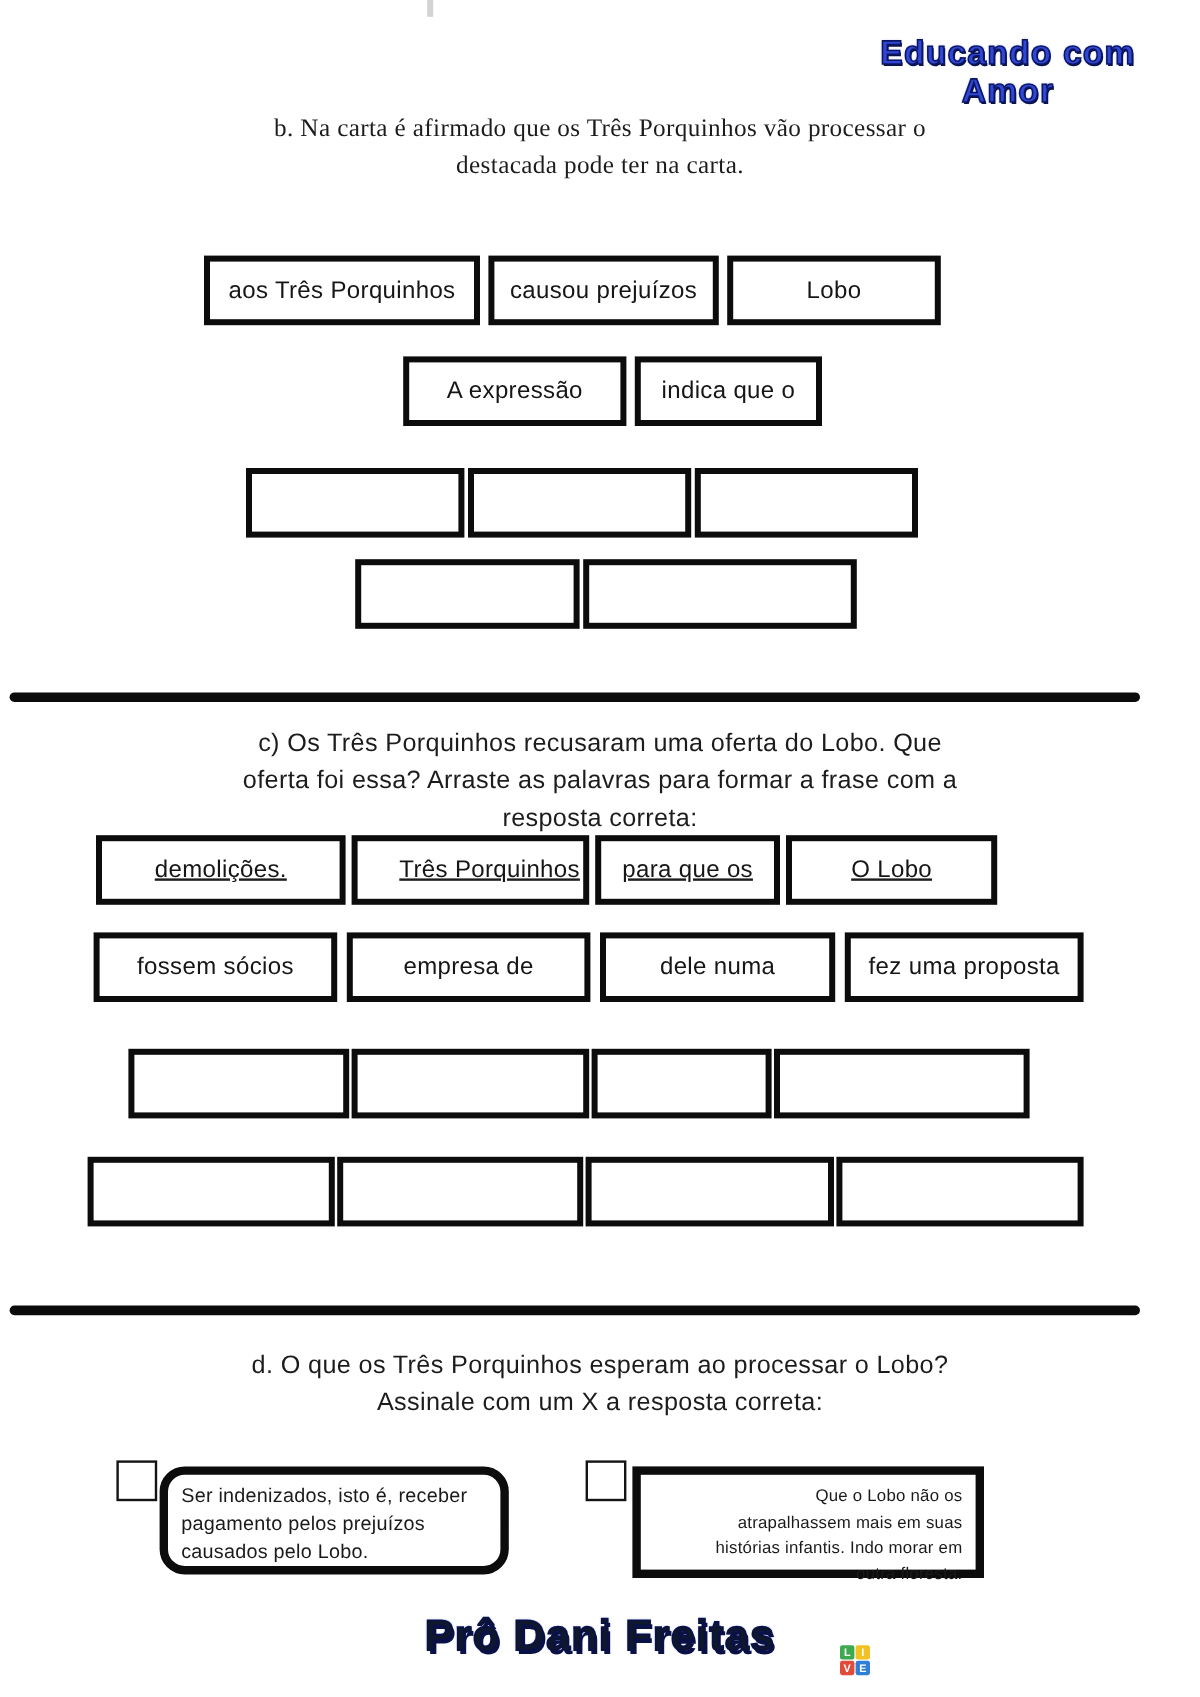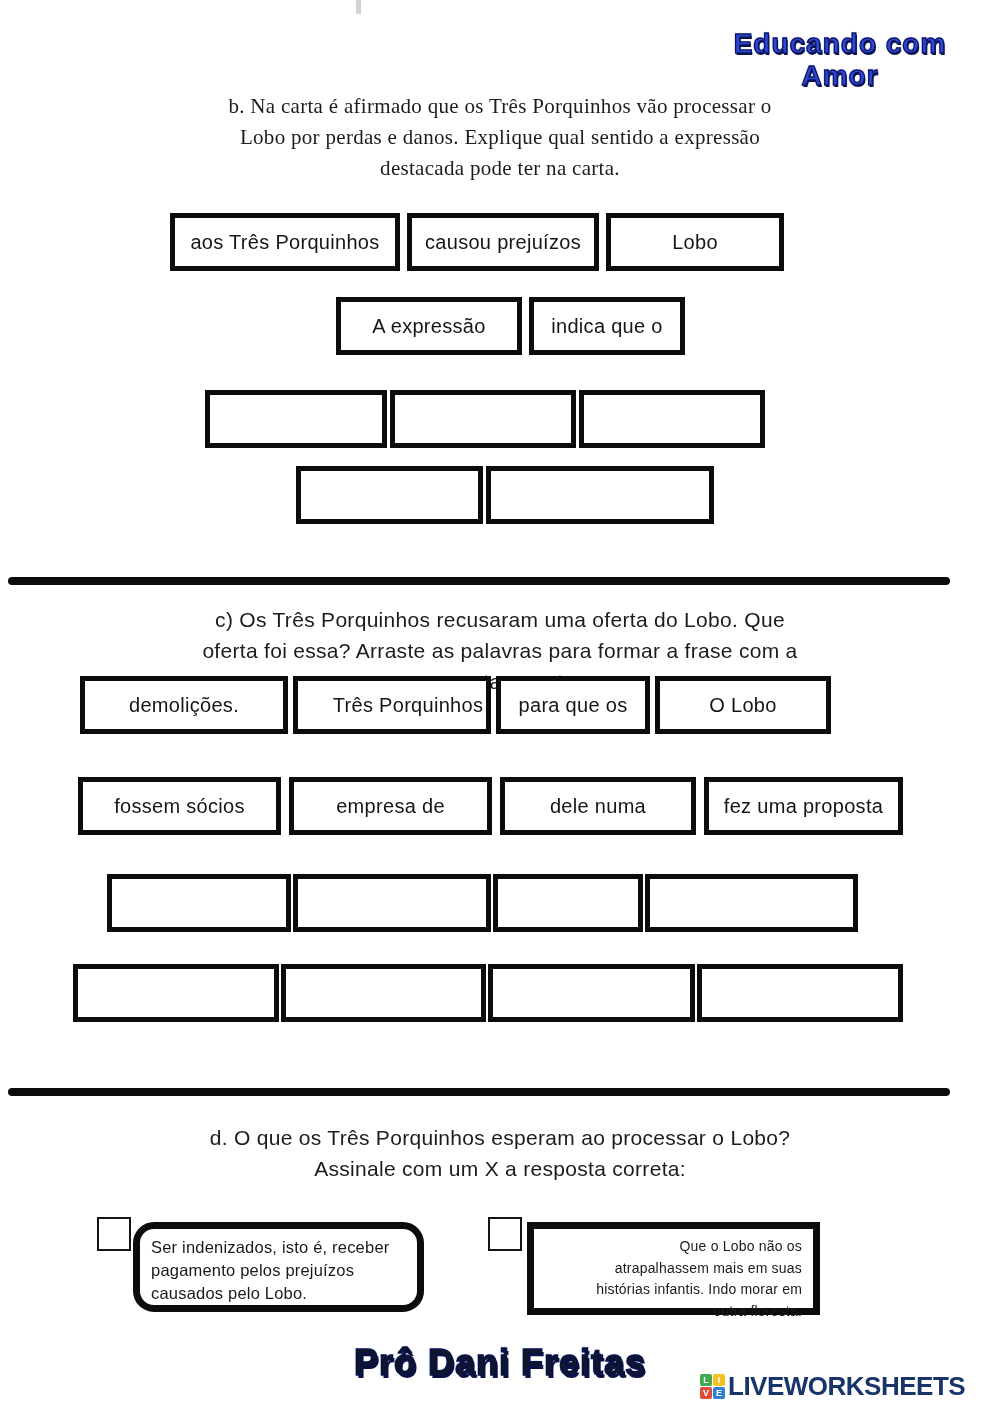--- a/index.html
+++ b/index.html
@@ -52,21 +52,20 @@
 <body>
 
 <div class="page">
 
   <div class="top-tick"></div>
 
   <div class="brand-top">Educando com Amor</div>
 
   <div class="qtext" style="top:91px;font-family:Liberation Serif, serif;">
     <div>b. Na carta é afirmado que os Três Porquinhos vão processar o</div>
-    <div>Lobo  por perdas e danos.  Explique qual sentido a expressão</div>
     <div>destacada pode ter na carta.</div>
   </div>
 
   <div class="row" style="left:170px;top:213px;gap:7px;">
     <div class="tile" style="width:230px;">aos Três Porquinhos</div>
     <div class="tile" style="width:192px;">causou prejuízos</div>
     <div class="tile" style="width:178px;">Lobo</div>
   </div>
 
   <div class="row" style="left:296px;top:297px;gap:7px;">
@@ -86,21 +85,21 @@
   </div>
 
   <div class="divider" style="top:577px;"></div>
 
   <div class="qtext" style="top:604px;">
     <div>c)  Os Três Porquinhos recusaram uma  oferta do Lobo. Que</div>
     <div>oferta foi essa? Arraste as palavras para formar a frase com a</div>
     <div>resposta correta:</div>
   </div>
 
-  <div class="row" style="left:80px;top:676px;gap:5px;">
+  <div class="row" style="left:80px;top:696px;gap:5px;text-decoration:underline;">
     <div class="tile" style="width:208px;">demolições.</div>
     <div class="tile" style="width:198px;padding-left:32px;">Três Porquinhos</div>
     <div class="tile" style="width:154px;">para que os</div>
     <div class="tile" style="width:176px;">O Lobo</div>
   </div>
 
   <div class="row" style="left:78px;top:777px;gap:8px;">
     <div class="tile" style="width:203px;">fossem sócios</div>
     <div class="tile" style="width:203px;">empresa de</div>
     <div class="tile" style="width:196px;">dele numa</div>
@@ -145,16 +144,15 @@
 
   <div class="teacher">Prô Dani Freitas</div>
 
   <div class="lw-logo">
     <div class="lw-blocks">
       <span class="blk" style="background:#3daa4f;">L</span>
       <span class="blk" style="background:#f2c124;">I</span>
       <span class="blk" style="background:#e04b3a;">V</span>
       <span class="blk" style="background:#2f7fd4;">E</span>
     </div>
-    <span class="lw-text">LIVEWORKSHEETS</span>
   </div>
 
 </div>
 
 </body></html>

